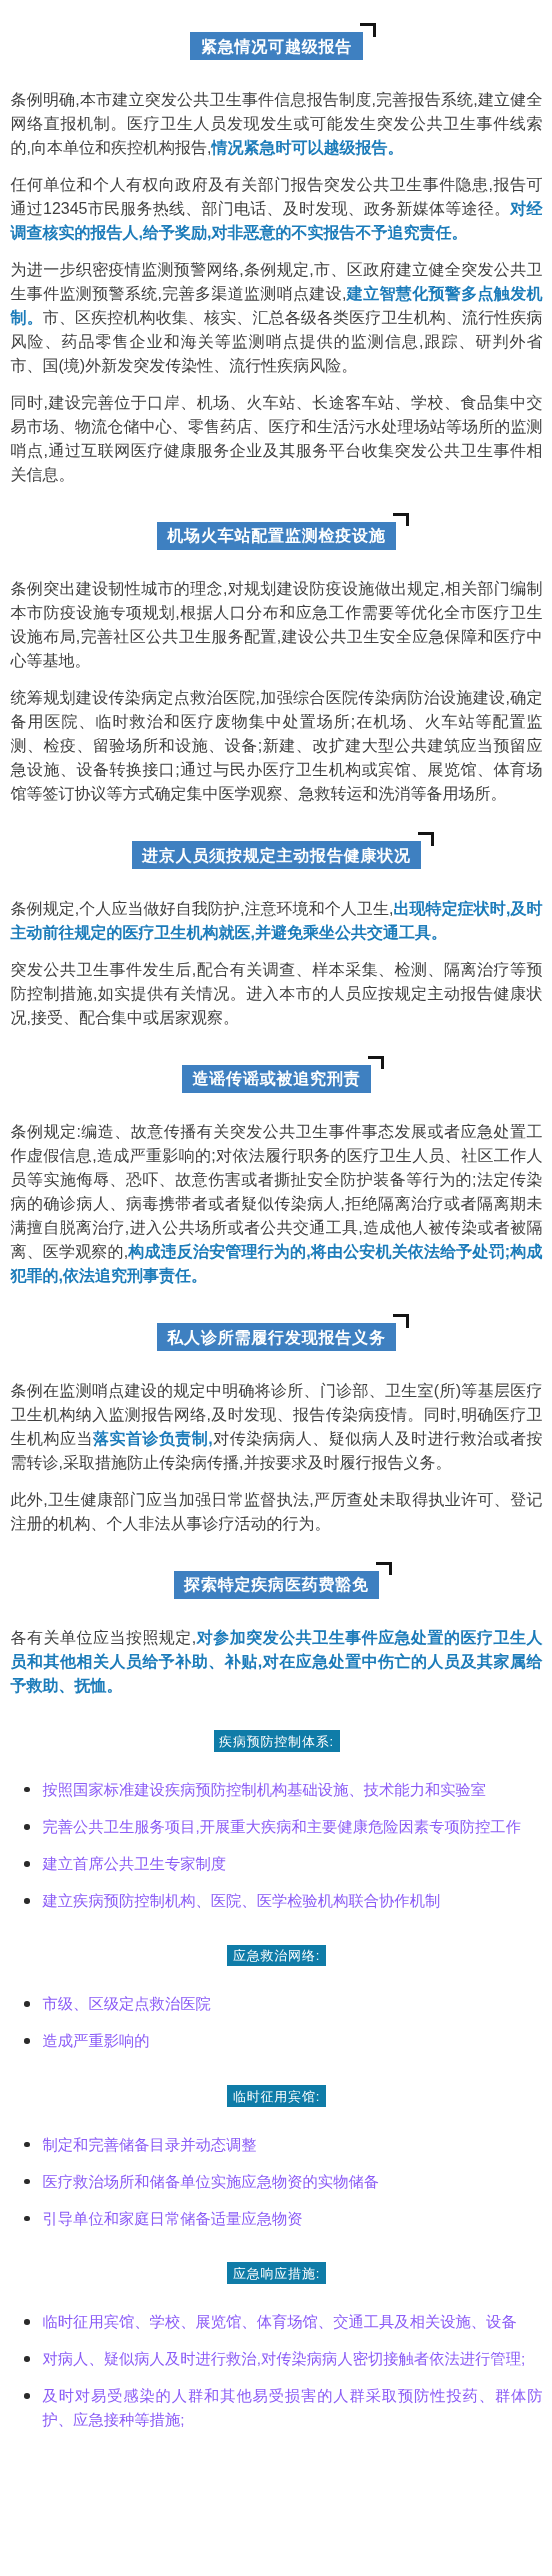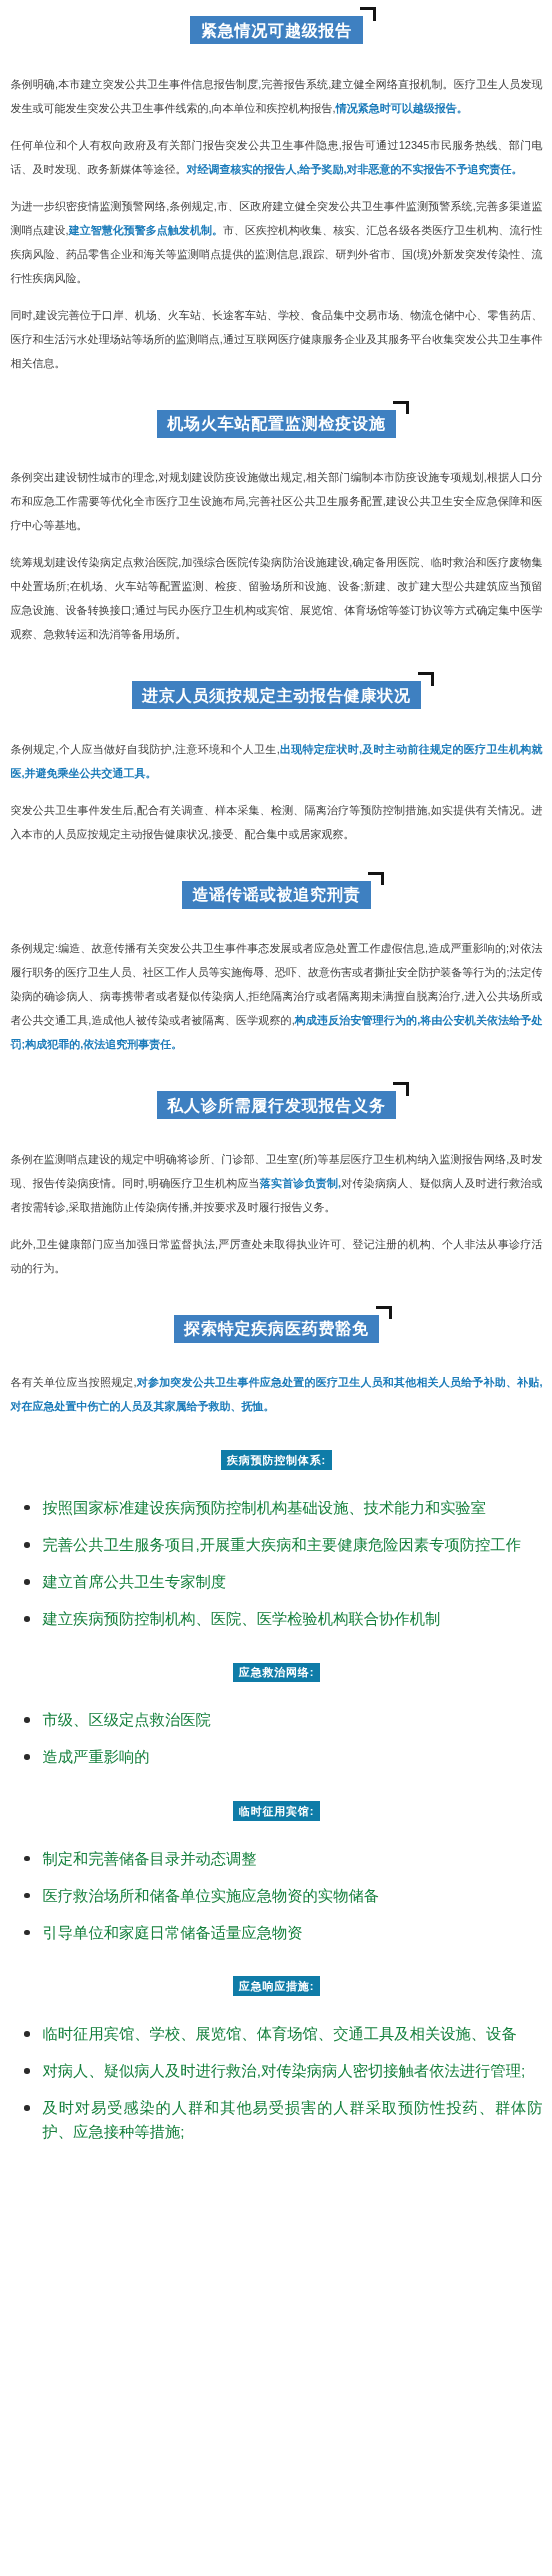--- a/index.html
+++ b/index.html
@@ -8,33 +8,33 @@
     --highlight:#1c7cba;
     --body-text:#404040;
     --bullet-dot:#2b2b2b;
     --bracket:#141414;
     --page-bg:#ffffff;
   }
   html,body{margin:0;padding:0;background:var(--page-bg);}
   body{width:553px;font-family:"Liberation Sans","DejaVu Sans",sans-serif;}
   .article{padding:3.2px 10.5px 13px;}
   .banner-wrap{text-align:center;margin:35px 0 27.4px;}
-  .banner-wrap.first{margin-top:13px;}
+  .banner-wrap.first{margin-top:29px;}
   .banner{position:relative;display:inline-block;background:var(--banner-bg);color:#fff;
           font-weight:700;font-size:16px;line-height:1;padding:6.5px 10.5px 5.6px;letter-spacing:0.8px;}
   .bracket{position:absolute;top:-9px;right:-13px;width:13px;height:10.5px;
            border-top:3.2px solid var(--bracket);border-right:3.2px solid var(--bracket);}
-  p.body-para{font-size:11px;line-height:24px;color:var(--body-text);margin:13px 0;
+  p.body-para{font-size:16px;line-height:24px;color:var(--body-text);margin:13px 0;
               text-align:justify;word-break:break-all;}
   .hl{color:var(--highlight);font-weight:700;}
   .subheader-wrap{text-align:center;margin:32px 0 26px;}
-  .subheader{display:inline-block;background:var(--subheader-bg);color:#fff;font-weight:700;
-             font-size:11px;line-height:1;padding:4.8px 5.6px 4px;letter-spacing:0.8px;}
+  .subheader{display:inline-block;background:var(--subheader-bg);color:#fff;font-weight:400;
+             font-size:13px;line-height:1;padding:4.8px 5.6px 4px;letter-spacing:0.8px;}
   ul.bullets{list-style:none;margin:0 0 6.5px 0;padding:0 0 0 32px;}
-  ul.bullets li{position:relative;font-size:15.3px;line-height:23.4px;color:#15803d;
+  ul.bullets li{position:relative;font-size:15.3px;line-height:23.4px;color:#8b5cf6;
                 margin:0 0 13.7px 0;text-align:justify;word-break:break-all;}
   ul.bullets li::before{content:"";position:absolute;left:-18.6px;top:9px;width:5.6px;height:5.6px;
                         border-radius:50%;background:var(--bullet-dot);}
 </style>
 </head>
 <body>
 
 <div class="article">
   <div id="sections">
       <div class="banner-wrap first"><span class="banner"><span>紧急情况可越级报告</span><span class="bracket"></span></span></div>

